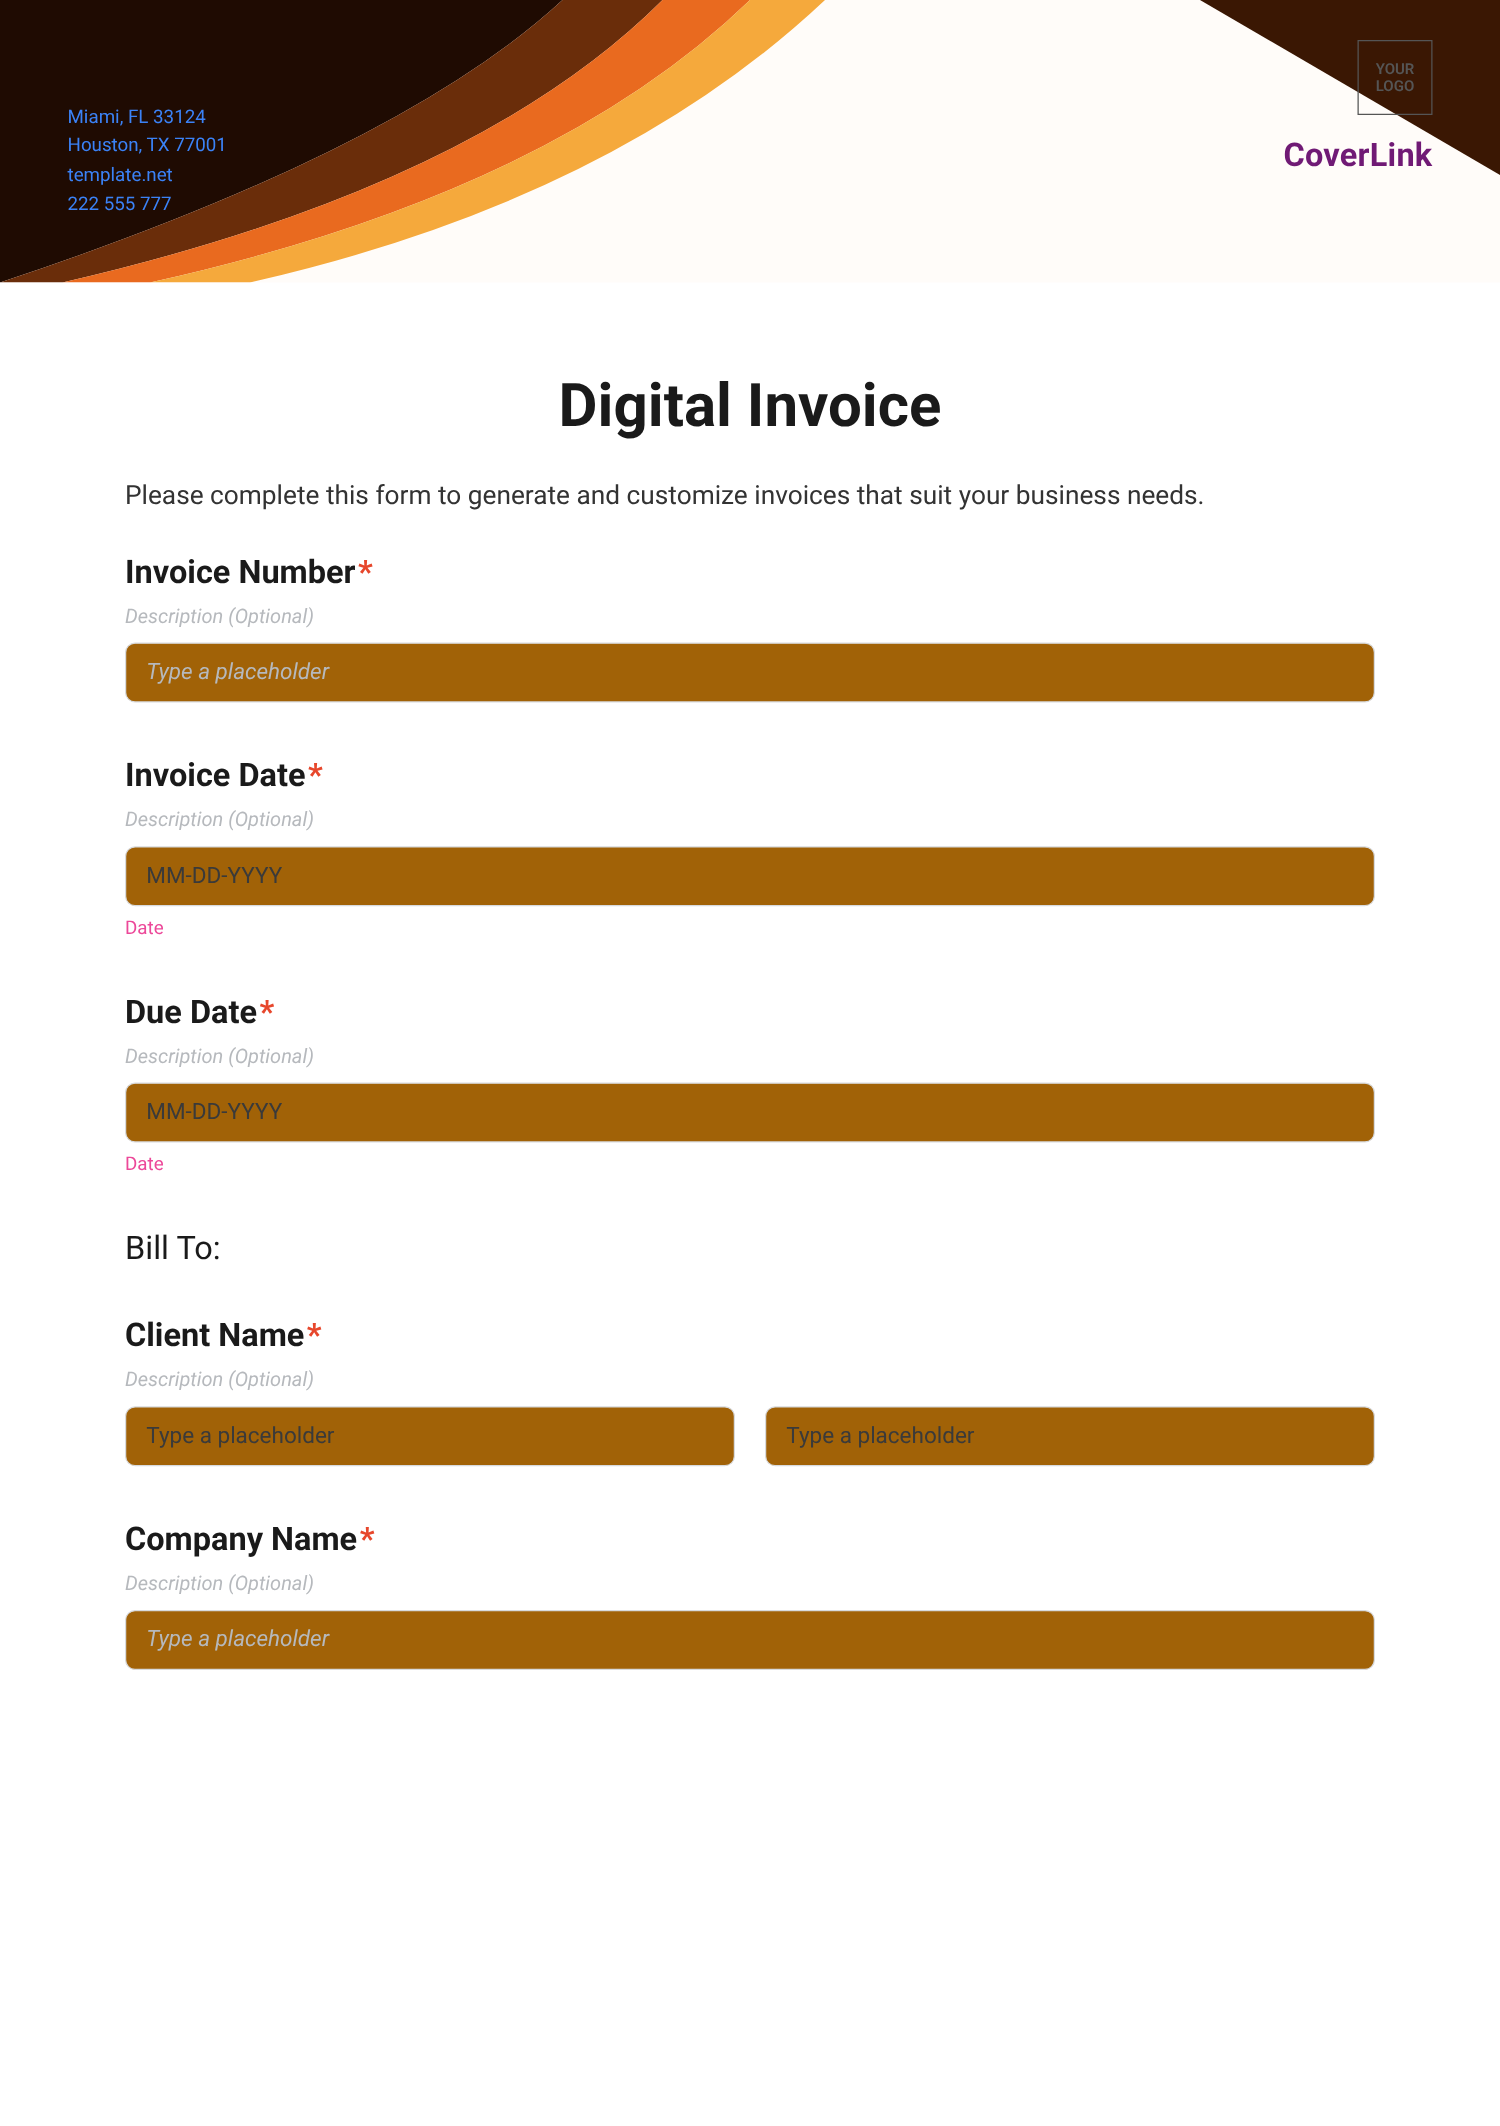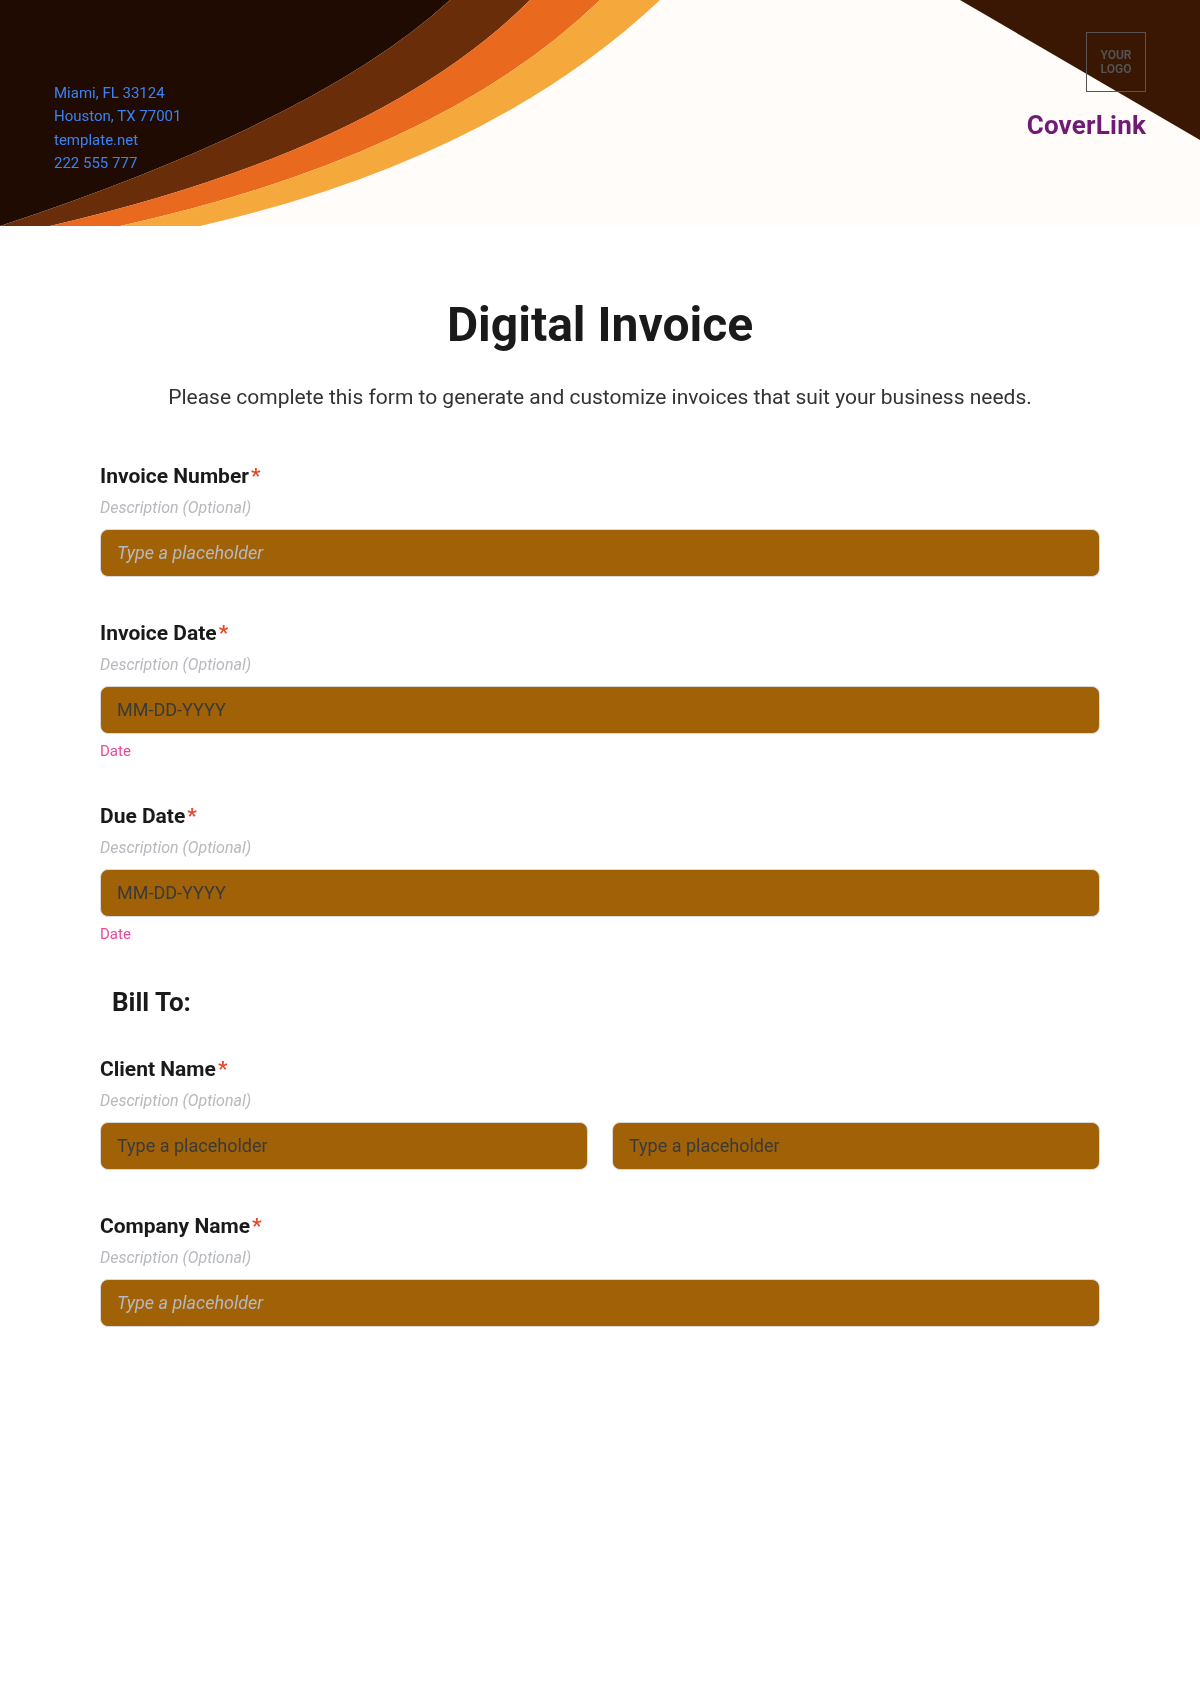--- a/index.html
+++ b/index.html
@@ -62,31 +62,30 @@
     padding: 70px 100px 20px 100px;
   }
   .page-title {
     text-align: center;
     font-size: 48px;
     font-weight: 700;
     color: #1a1a1a;
     margin-bottom: 28px;
   }
   .page-desc {
-    text-align: center;
     font-size: 21px;
     color: #333;
     line-height: 1.55;
-    margin-bottom: 50px;
+    margin-bottom: 29px;
   }
   .field {
     margin-bottom: 44px;
   }
   .field-label {
-    font-size: 21px;
+    font-size: 26px;
     font-weight: 700;
     color: #1a1a1a;
     margin-bottom: 10px;
   }
   .req {
     color: #e7472c;
     margin-left: 2px;
   }
   .field-desc {
     font-size: 16px;
@@ -113,23 +112,23 @@
     font-style: normal;
     color: #3a3a3a;
   }
   .sublabel {
     font-size: 15px;
     color: #ec4899;
     margin-top: 8px;
   }
   .section-title {
     font-size: 26px;
-    font-weight: 700;
-    color: #1a1a1a;
-    margin: 10px 0 40px 12px;
+    font-weight: 400;
+    color: #1a1a1a;
+    margin: 10px 0 40px 0;
   }
   .row {
     display: flex;
     gap: 24px;
   }
   .col {
     flex: 1;
   }
 </style>
 </head>

